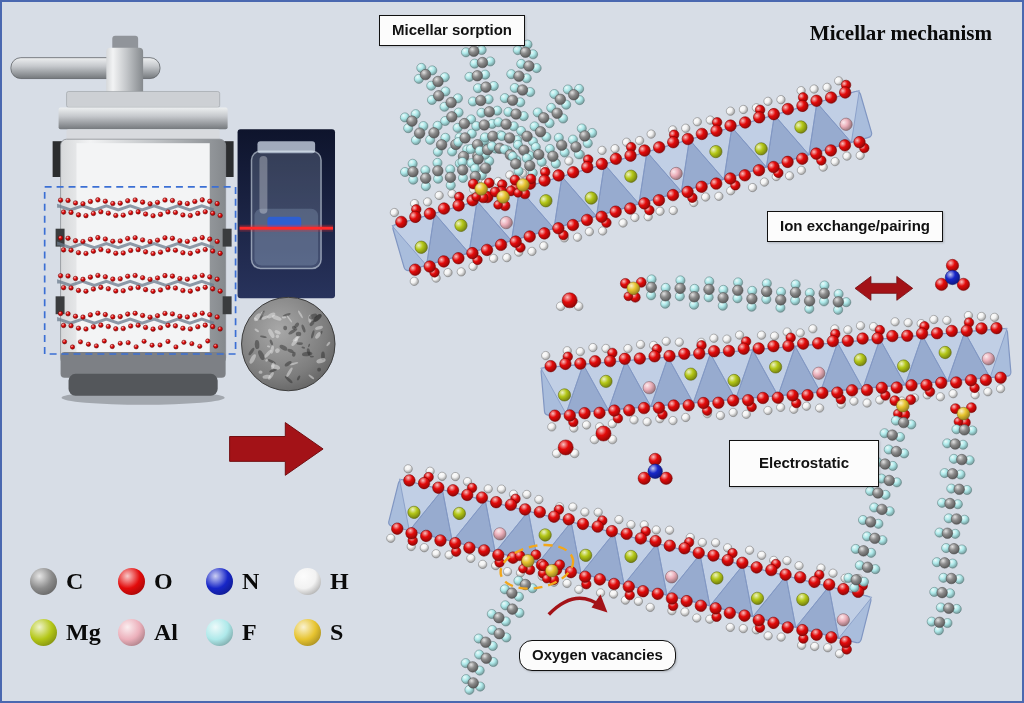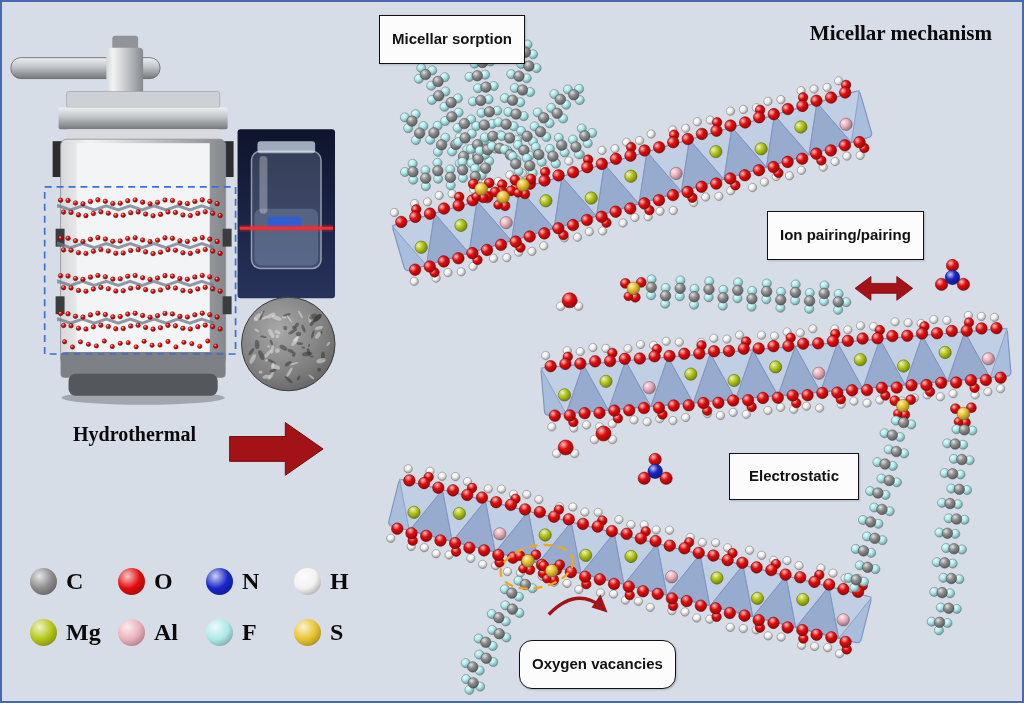--- a/index.html
+++ b/index.html
@@ -2,25 +2,25 @@
 <html><head>
 <meta charset="utf-8">
 <style>
   html,body{margin:0;padding:0;background:#e9e9e9;}
   .figure{position:relative;width:1024px;height:703px;box-sizing:border-box;
     background:#d7dde6;border:2.5px solid #4a68b0;overflow:hidden;
     font-family:"Liberation Serif",serif;}
   #scene{position:absolute;left:0;top:0;width:100%;height:100%;}
   .txtlayer{position:absolute;left:0;top:0;width:100%;height:100%;pointer-events:none;}
   .box{position:absolute;background:#fcfcfc;border:1.6px solid #111;
-    padding:14px 12px;font:bold 15px/1.25 "Liberation Sans",sans-serif;color:#111;
+    padding:5px 12px;font:bold 15px/1.25 "Liberation Sans",sans-serif;color:#111;
     white-space:nowrap;box-shadow:1px 1px 2px rgba(0,0,0,.18);text-align:center;}
   .box-micellar{left:377px;top:13px;}
   .box-ion{left:765px;top:209px;}
-  .box-electro{left:727px;top:438px;white-space:normal;width:128px;padding:8px 0;line-height:1.9;margin-top:13px;}
+  .box-electro{left:727px;top:438px;white-space:normal;width:128px;padding:8px 10px;line-height:1.9;}
   .box-oxy{left:517px;top:638px;border-radius:13px;}
   .fig-title{position:absolute;right:30px;top:19px;font:bold 21px "Liberation Serif",serif;color:#0a0a0a;}
   .process{position:absolute;left:30px;top:414px;width:205px;text-align:center;
     font:bold 20px/1.85 "Liberation Serif",serif;color:#0a0a0a;}
   .legend{position:absolute;left:28px;top:566px;display:flex;flex-direction:column;gap:24px;}
   .legend-row{display:flex;}
   .legend-item{width:88px;display:flex;align-items:center;gap:9px;}
   .sphere{width:27px;height:27px;border-radius:50%;flex:0 0 auto;}
   .lg-label{font:bold 24px "Liberation Serif",serif;color:#0a0a0a;}
 </style>
@@ -1350,27 +1350,26 @@
         <circle cx="473.0" cy="684.8" r="5.3" fill="url(#gC)" stroke="#464646" stroke-width="0.5"></circle>
         <ellipse cx="537" cy="568" rx="37" ry="21" fill="none" stroke="#f2a71b" stroke-width="2.4" stroke-dasharray="9 6" transform="rotate(-12 537 568)"></ellipse>
         <path d="M 549 616 Q 576 588 602 608" fill="none" stroke="#a31217" stroke-width="3.5"></path>
         <path d="M 608 614 L 592 609 L 601 596 Z" fill="#a31217"></path>
       </g>
     </svg>
 
   <div class="txtlayer">
     <div class="box box-micellar">Micellar sorption</div>
     <div class="fig-title">Micellar mechanism</div>
-    <div class="box box-ion">Ion pairing/pairing</div>
+    <div class="box box-ion">Ion exchange/pairing</div>
     <div class="box box-electro">
       <div>Electrostatic</div>
     </div>
     <div class="box box-oxy">Oxygen vacancies</div>
     <div class="process">
-      <div>Hydrothermal</div>
     </div>
 
     <div class="legend">
       <div class="legend-row">
         <div class="legend-item">
           <span class="sphere" style="background: radial-gradient(circle at 35% 30%, rgb(230, 230, 230) 0%, rgb(140, 140, 140) 48%, rgb(81, 81, 81) 100%);"></span>
           <span class="lg-label">C</span>
         </div>
         <div class="legend-item">
           <span class="sphere" style="background: radial-gradient(circle at 35% 30%, rgb(249, 201, 201) 0%, rgb(227, 11, 11) 48%, rgb(132, 6, 6) 100%);"></span>

